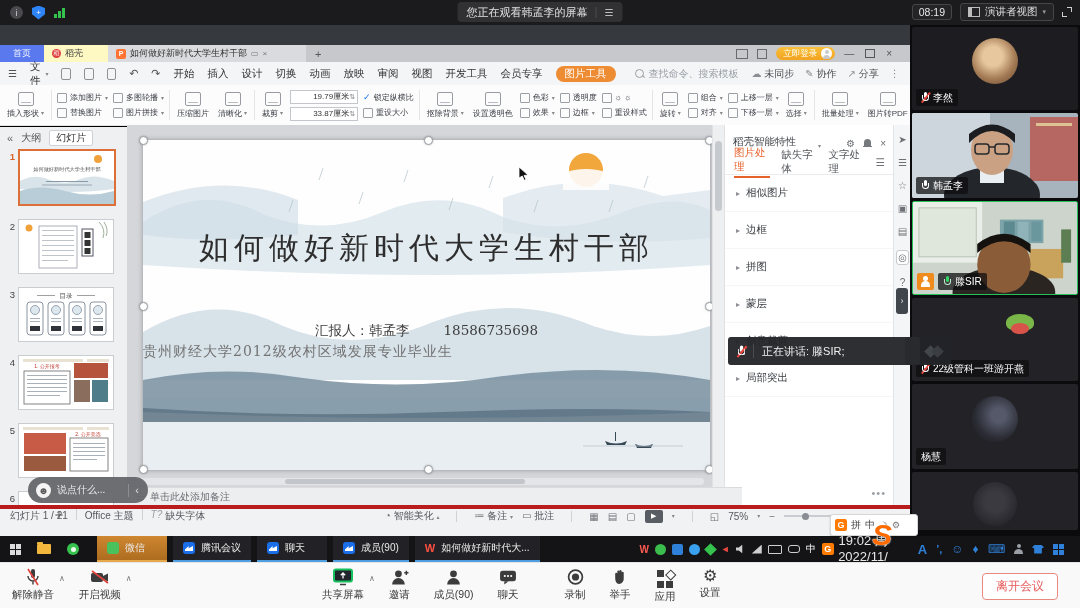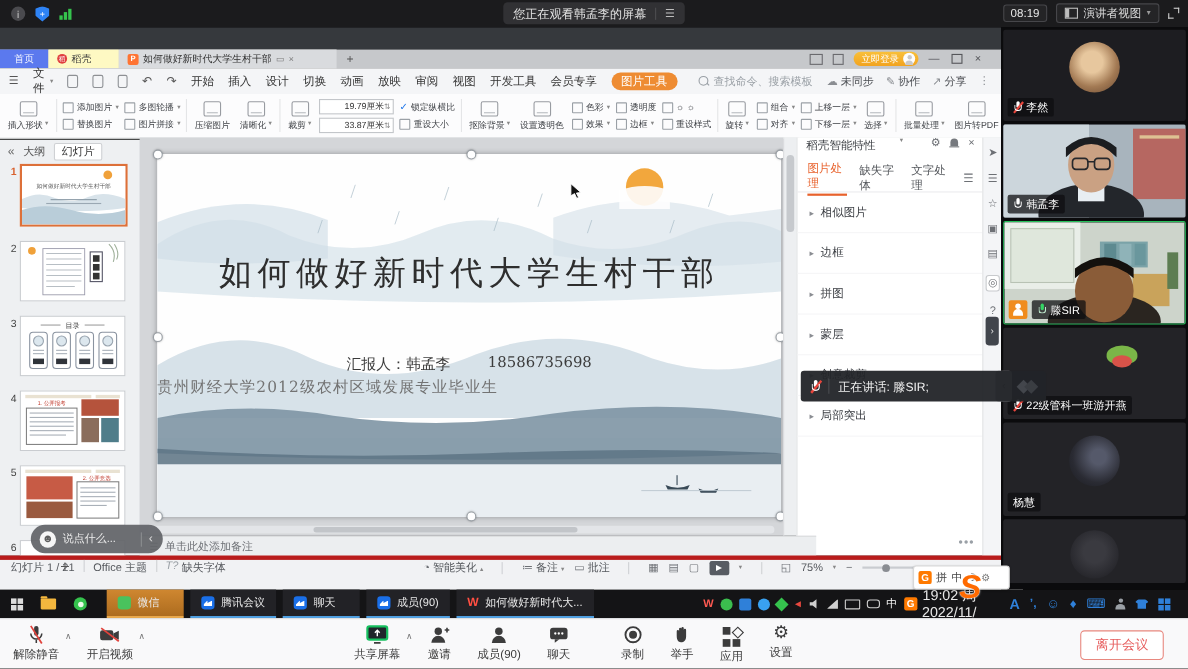--- a/index.html
+++ b/index.html
@@ -90,21 +90,21 @@
   .slide-txt{position:absolute;inset:0}
   .s-title{position:absolute;left:0;right:0;top:88px;text-align:center;font-family:"DejaVu Serif","Liberation Serif",serif;font-size:30px;letter-spacing:5px;color:#2e2e2e;white-space:nowrap}
   .s-sub1{position:absolute;left:0;right:0;top:182px;display:flex;justify-content:center;gap:34px;font-family:"DejaVu Serif","Liberation Serif",serif;font-size:13.5px;color:#3b3b3b}
   .s-sub2{position:absolute;left:0;right:0;top:203px;font-family:"DejaVu Serif","Liberation Serif",serif;font-size:14px;color:#737373;letter-spacing:1px}
   .hdl{position:absolute;width:7px;height:7px;border-radius:50%;background:#fff;border:1px solid #9aa0a6;box-shadow:0 0 2px rgba(0,0,0,.3)}
   .hscroll{position:absolute;left:8px;right:8px;bottom:2px;height:7px;background:#e3e5e8;border-radius:4px}
   .hthumb{position:absolute;left:150px;width:240px;top:1px;height:5px;border-radius:3px;background:#c2c5c9}
   .vscroll{left:712px;top:125px;width:12px;height:362px;background:#edeff1;border-left:1px solid #e0e2e4;border-right:1px solid #e0e2e4}
   .vthumb{position:absolute;left:2px;top:16px;width:7px;height:70px;border-radius:4px;background:#c6c9cd}
   .panel{left:724px;top:125px;width:169px;height:380px;background:#fff;border-left:1px solid #e0e1e3}
-  .p-head{display:flex;align-items:flex-start;gap:22px;height:24px;padding:0 8px;font-size:10.5px;color:#3c3f44}
+  .p-head{display:flex;align-items:flex-end;gap:22px;height:24px;padding:0 8px;font-size:10.5px;color:#3c3f44}
   .p-hicons{margin-left:auto;display:flex;align-items:center;gap:8px;color:#6d7075;font-size:10px}
   .bellic{width:9px;height:10px;position:relative}
   .bellic::before{content:"";position:absolute;left:1px;top:0;width:7px;height:7px;background:#76797e;border-radius:4px 4px 0 0}
   .bellic::after{content:"";position:absolute;left:0;top:7px;width:9px;height:1.5px;background:#76797e}
   .p-tabs{display:flex;align-items:center;gap:11px;height:25px;padding:0 9px;border-bottom:1px solid #ececee;font-size:10.5px;color:#55585d}
   .ptab.active{color:#e8622c;border-bottom:2px solid #e8622c;padding-bottom:2px}
   .p-sections .psec{display:flex;align-items:center;gap:6px;height:36px;padding:0 11px;font-size:10.5px;color:#3a3d42;border-bottom:1px solid #f6f6f7}
   .pcaret{color:#8a8d92;font-size:8px}
   .p-more{position:absolute;right:8px;bottom:6px;color:#9aa0a6;font-size:11px;letter-spacing:1px}
   .rail{left:893px;top:125px;width:17px;height:380px;background:#f4f5f7;border-left:1px solid #e3e4e6;display:flex;flex-direction:column;align-items:center;gap:13px;padding-top:10px}

